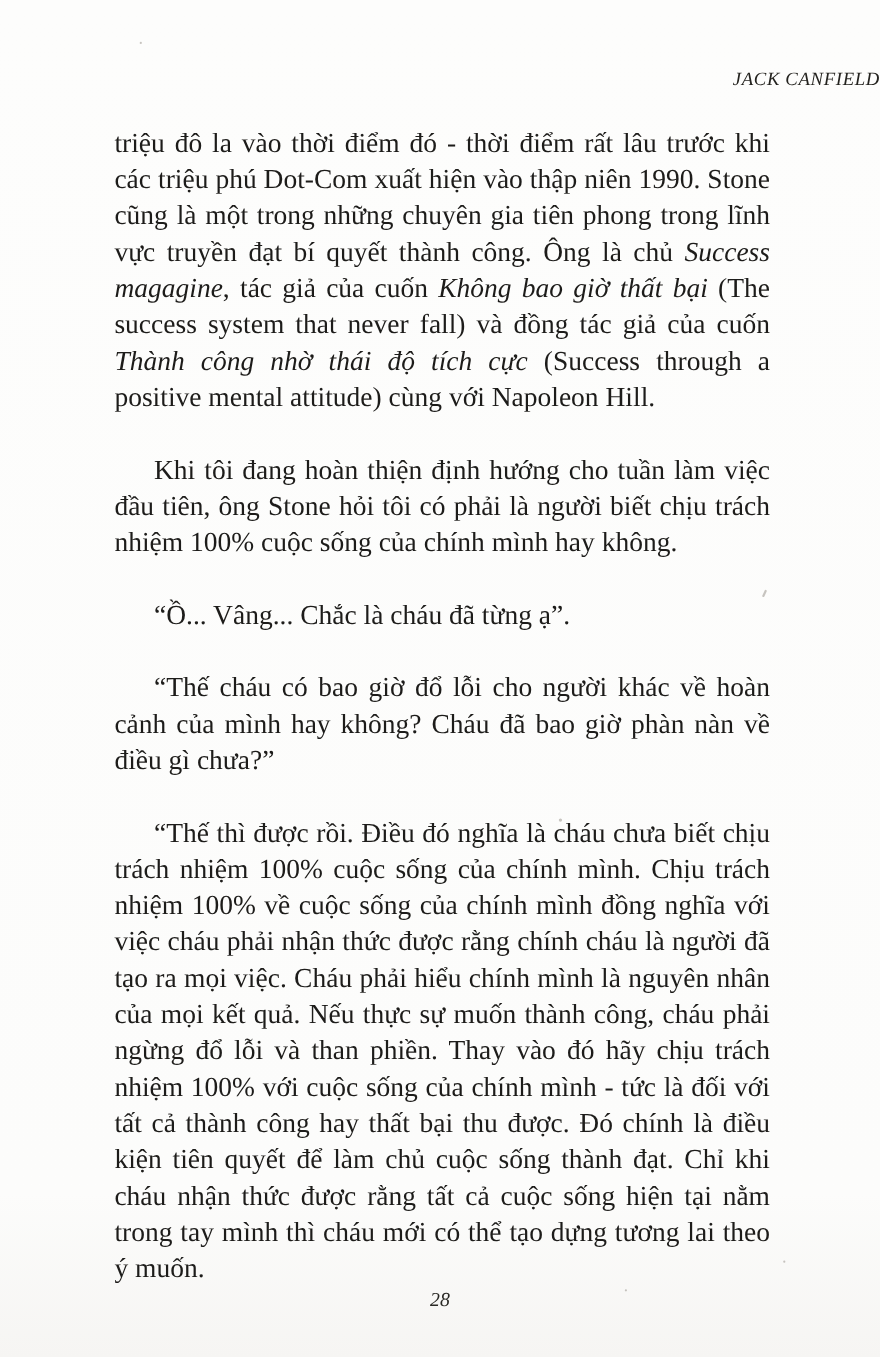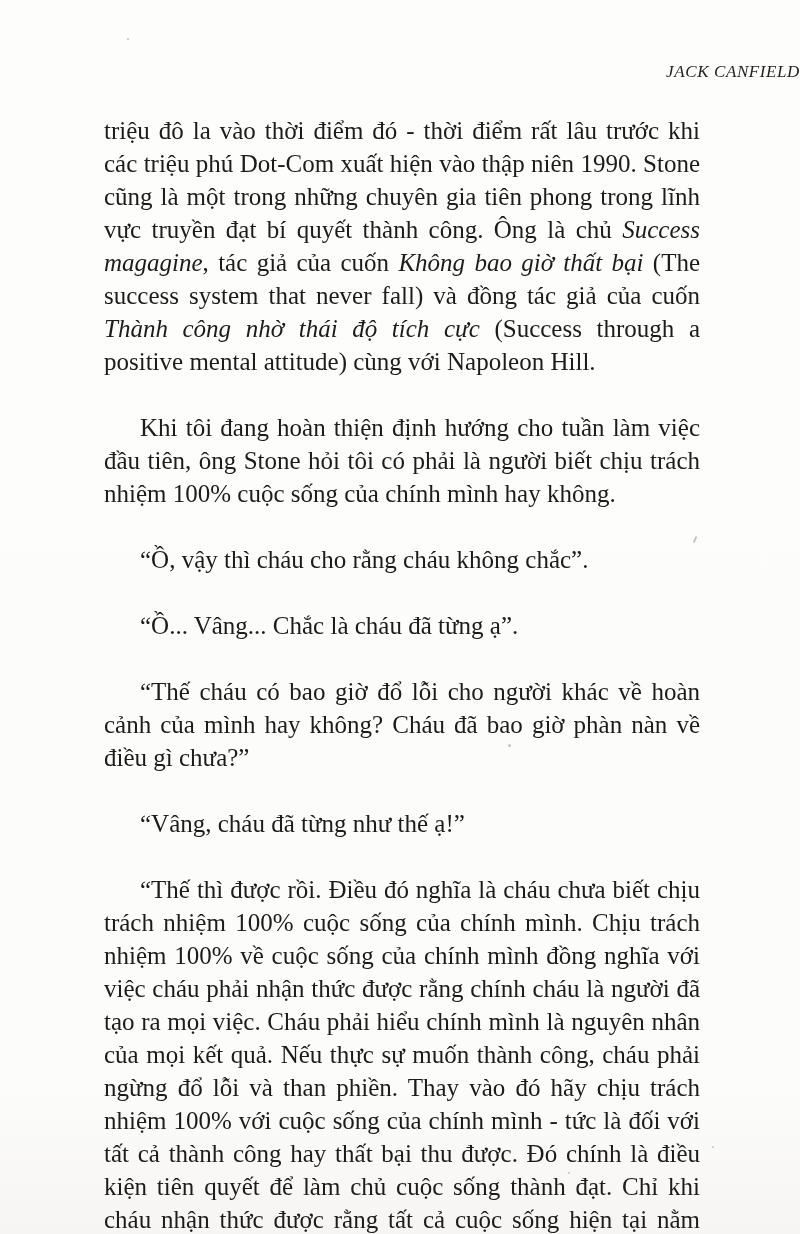--- a/index.html
+++ b/index.html
@@ -63,26 +63,25 @@
 </style>
 </head>
 <body>
 
 <div class="page">
   <div class="running-header">JACK CANFIELD</div>
 
   <div class="text-block">
       <p class="para"><span class="text-run">triệu đô la vào thời điểm đó - thời điểm rất lâu trước khi các triệu phú Dot-Com xuất hiện vào thập niên 1990. Stone cũng là một trong những chuyên gia tiên phong trong lĩnh vực truyền đạt bí quyết thành công. Ông là chủ </span><span class="italic-run">Success magagine</span><span class="text-run">, tác giả của cuốn </span><span class="italic-run">Không bao giờ thất bại</span><span class="text-run"> (The success system that never fall) và đồng tác giả của cuốn </span><span class="italic-run">Thành công nhờ thái độ tích cực</span><span class="text-run"> (Success through a positive mental attitude) cùng với Napoleon Hill.</span></p>
       <p class="para indent"><span class="text-run">Khi tôi đang hoàn thiện định hướng cho tuần làm việc đầu tiên, ông Stone hỏi tôi có phải là người biết chịu trách nhiệm 100% cuộc sống của chính mình hay không.</span></p>
-      <p class="para indent"><span class="text-run">“Ồ, vậy thì cháu cho rằng cháu không chắc”.</span></p>
       <p class="para indent"><span class="text-run">“Ồ... Vâng... Chắc là cháu đã từng ạ”.</span></p>
       <p class="para indent"><span class="text-run">“Thế cháu có bao giờ đổ lỗi cho người khác về hoàn cảnh của mình hay không? Cháu đã bao giờ phàn nàn về điều gì chưa?”</span></p>
-      <p class="para indent"><span class="text-run">“Vâng, cháu đã từng như thế ạ!”</span></p>
       <p class="para indent"><span class="text-run">“Thế thì được rồi. Điều đó nghĩa là cháu chưa biết chịu trách nhiệm 100% cuộc sống của chính mình. Chịu trách nhiệm 100% về cuộc sống của chính mình đồng nghĩa với việc cháu phải nhận thức được rằng chính cháu là người đã tạo ra mọi việc. Cháu phải hiểu chính mình là nguyên nhân của mọi kết quả. Nếu thực sự muốn thành công, cháu phải ngừng đổ lỗi và than phiền. Thay vào đó hãy chịu trách nhiệm 100% với cuộc sống của chính mình - tức là đối với tất cả thành công hay thất bại thu được. Đó chính là điều kiện tiên quyết để làm chủ cuộc sống thành đạt. Chỉ khi cháu nhận thức được rằng tất cả cuộc sống hiện tại nằm trong tay mình thì cháu mới có thể tạo dựng tương lai theo ý muốn.</span></p>
     </div>
 
+  <div class="page-number">28</div>
 
   <div class="speck s1"></div>
   <div class="speck s2"></div>
   <div class="speck s3"></div>
   <div class="speck s4"></div>
   <div class="speck s5"></div>
 </div>
 
 </body></html>

